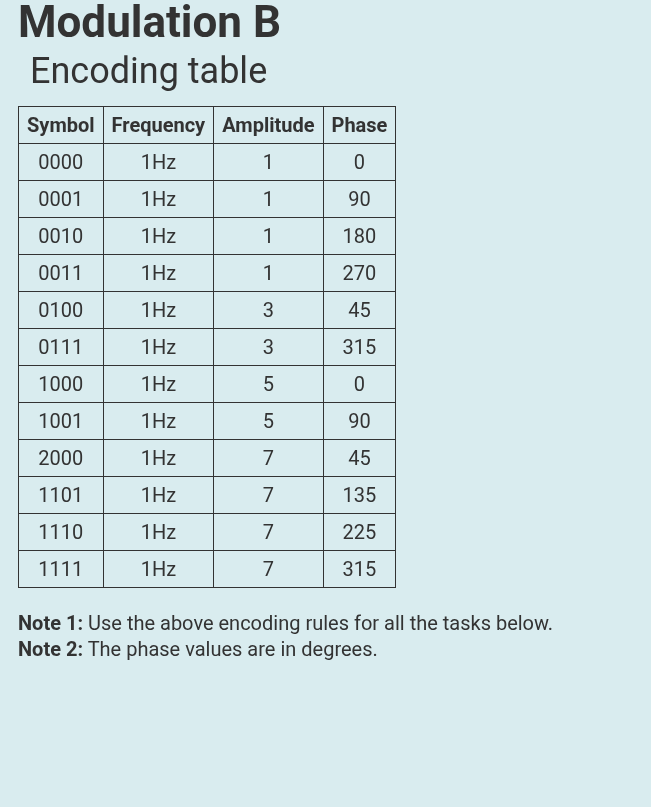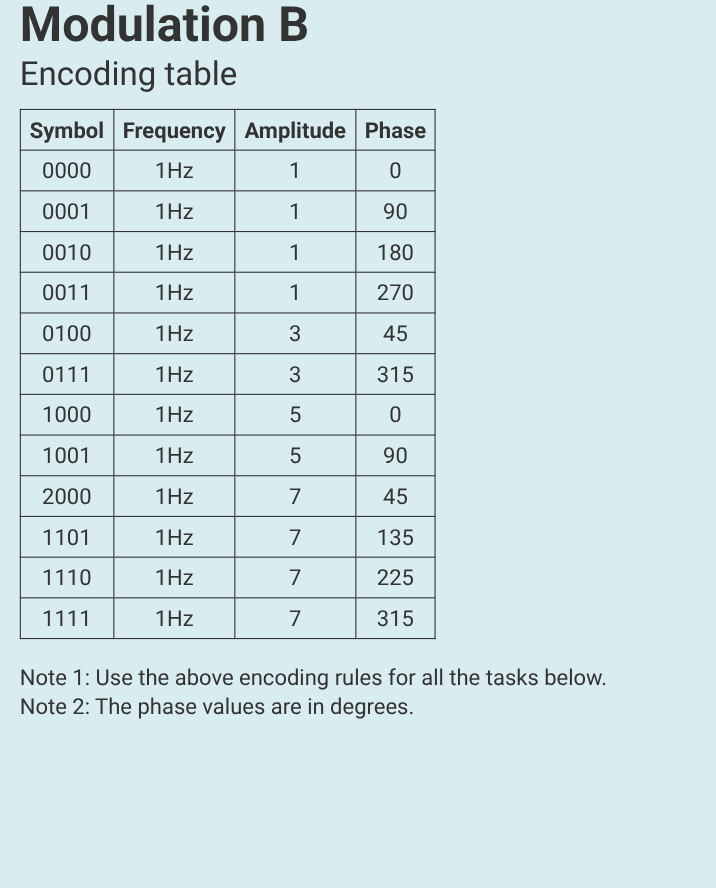--- a/index.html
+++ b/index.html
@@ -18,23 +18,23 @@
   }
   h1.main-title {
     font-size: 44px;
     font-weight: 700;
     margin: 0;
     padding-top: 0;
     line-height: 1.0;
     color: #333333;
   }
   h2.sub-title {
-    font-size: 30px;
+    font-size: 36px;
     font-weight: 400;
-    margin: 6px 0 14px 0;
+    margin: 6px 0 14px 12px;
     color: #333333;
   }
   table.enc {
     border-collapse: collapse;
     background: transparent;
   }
   table.enc th, table.enc td {
     border: 1px solid #333333;
     padding: 4px 8px;
     font-size: 20px;
@@ -53,21 +53,21 @@
   .notes {
     margin-top: 22px;
     font-size: 20px;
     line-height: 1.3;
     color: #333333;
   }
   .notes .note-line {
     margin: 0;
   }
   .notes .note-label {
-    font-weight: 400;
+    font-weight: 700;
   }
 </style>
 </head>
 <body>
 
 <h1 class="main-title">Modulation B</h1>
 <h2 class="sub-title">Encoding table</h2>
 
 <table class="enc">
   <thead>

